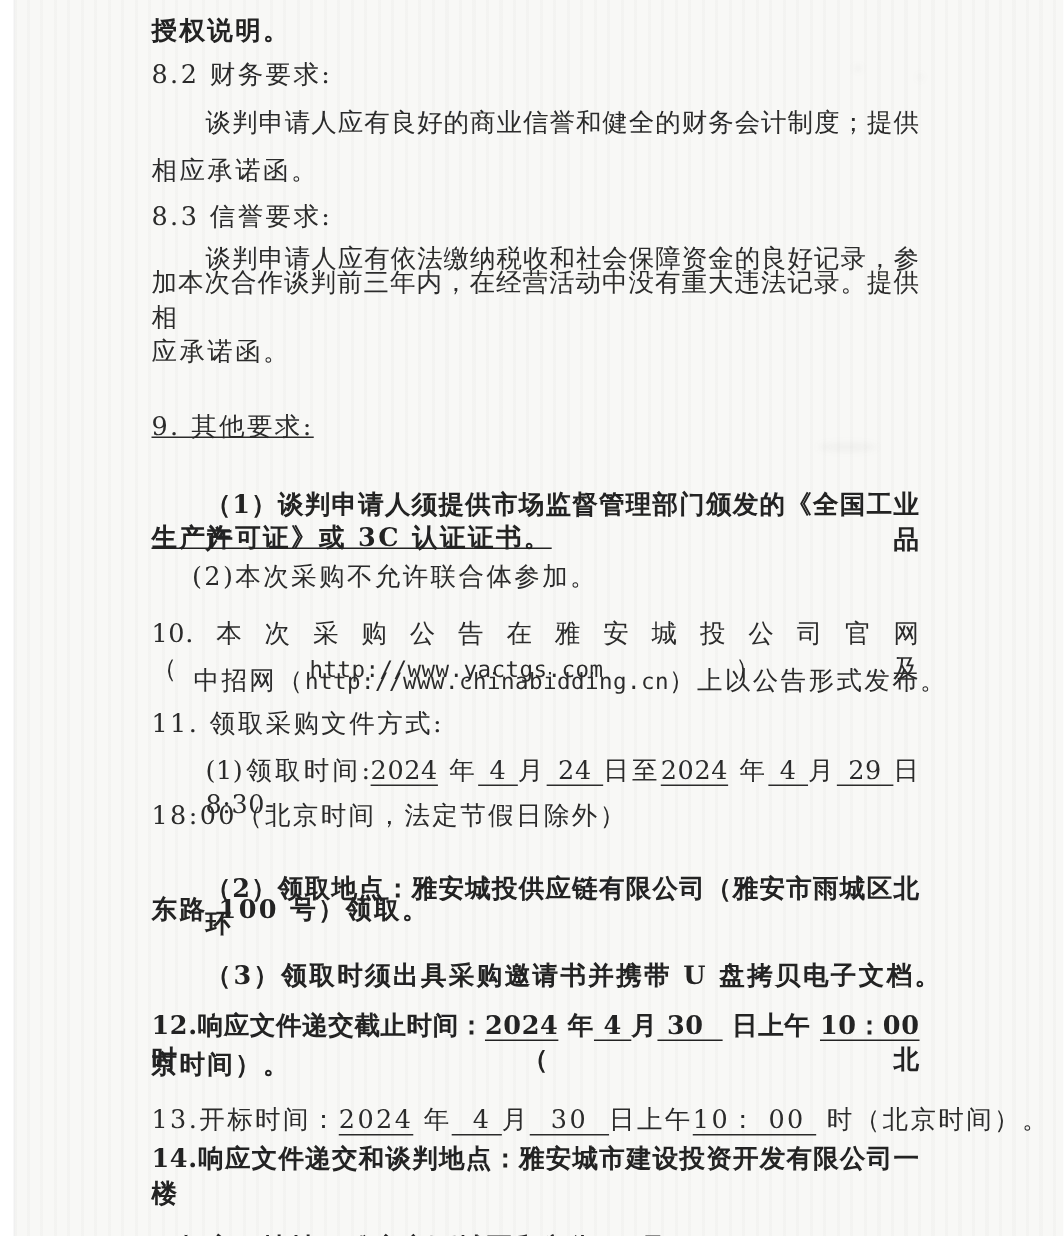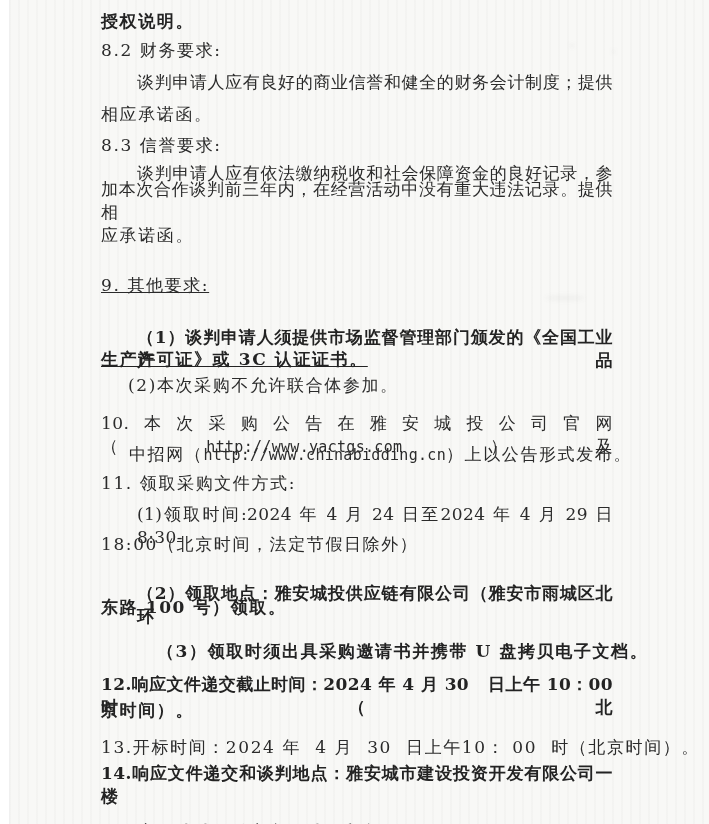--- a/index.html
+++ b/index.html
@@ -37,20 +37,21 @@
     color: #2b2b2b;
   }
   .line.justify {
     white-space: normal;
     letter-spacing: 0.4px;
     text-align: justify;
     text-align-last: justify;
   }
   .line.bold { font-weight: 700; color: #232323; }
   .u {
+    text-decoration: underline;
     text-underline-offset: 4px;
     text-decoration-thickness: 1.2px;
   }
   .mono {
     font-family: "DejaVu Sans Mono", "Liberation Mono", monospace;
     font-size: 15px;
     letter-spacing: 0.3px;
   }
 </style>
 </head>
@@ -74,20 +75,20 @@
       <div class="line bold justify" style="top: 326px; left: 137px; width: 476px;"><span>（1）谈判申请人须提供市场监督管理部门颁发的《全国工业产品</span></div>
       <div class="line bold" style="top: 348px; left: 101px; text-decoration: underline;"><span>生产许可证》或 3C 认证证书。</span></div>
       <div class="line" style="top: 374px; left: 128px;"><span>(2)本次采购不允许联合体参加。</span></div>
       <div class="line justify" style="top: 412px; left: 101px; width: 512px;"><span>10.本次采购公告在雅安城投公司官网（</span><span class="mono">http://www.yactgs.com</span><span>）及</span></div>
       <div class="line" style="top: 443px; left: 101px; margin-left: 28px;"><span>中招网（</span><span class="mono">http://www.chinabidding.cn</span><span>）上以公告形式发布。</span></div>
       <div class="line" style="top: 472px; left: 101px;"><span>11. 领取采购文件方式:</span></div>
       <div class="line justify" style="top: 503px; left: 137px; width: 476px;"><span>(1)领取时间:</span><span class="u">2024</span><span> 年</span><span class="u">&nbsp;4&nbsp;</span><span>月</span><span class="u">&nbsp;24&nbsp;</span><span>日至</span><span class="u">2024</span><span> 年</span><span class="u">&nbsp;4&nbsp;</span><span>月</span><span class="u">&nbsp;29&nbsp;</span><span>日8:30-</span></div>
       <div class="line" style="top: 533px; left: 101px;"><span>18:00（北京时间，法定节假日除外）</span></div>
       <div class="line bold justify" style="top: 582px; left: 137px; width: 476px;"><span>（2）领取地点：雅安城投供应链有限公司（雅安市雨城区北环</span></div>
       <div class="line bold" style="top: 596px; left: 101px; text-align: right;"><span>东路 100 号）领取。</span></div>
-      <div class="line bold" style="top: 640px; left: 137px; margin-left: 20px;"><span>（3）领取时须出具采购邀请书并携带 U 盘拷贝电子文档。</span></div>
+      <div class="line bold" style="top: 640px; left: 137px;"><span>（3）领取时须出具采购邀请书并携带 U 盘拷贝电子文档。</span></div>
       <div class="line bold justify" style="top: 673px; left: 101px; width: 512px;"><span>12.响应文件递交截止时间：</span><span class="u">2024</span><span> 年</span><span class="u">&nbsp;4&nbsp;</span><span>月</span><span class="u">&nbsp;30&nbsp;&nbsp;</span><span> 日上午 </span><span class="u">10：00</span><span> 时（北</span></div>
       <div class="line bold" style="top: 699px; left: 101px;"><span>京时间）。</span></div>
       <div class="line" style="top: 736px; left: 101px;"><span>13.开标时间：</span><span class="u">2024</span><span> 年</span><span class="u">&nbsp;&nbsp;4&nbsp;</span><span>月</span><span class="u">&nbsp;&nbsp;30&nbsp;&nbsp;</span><span>日上午</span><span class="u">10：&nbsp;00&nbsp;</span><span> 时（北京时间）。</span></div>
       <div class="line bold justify" style="top: 762px; left: 101px; width: 512px;"><span>14.响应文件递交和谈判地点：雅安城市建设投资开发有限公司一楼</span></div>
       <div class="line bold" style="top: 789px; left: 101px; margin-top: 32px;"><span>开标室（地址：雅安市雨城区和兴街 1 号）。</span></div>
     </div>
 </div>
 
 </body></html>

